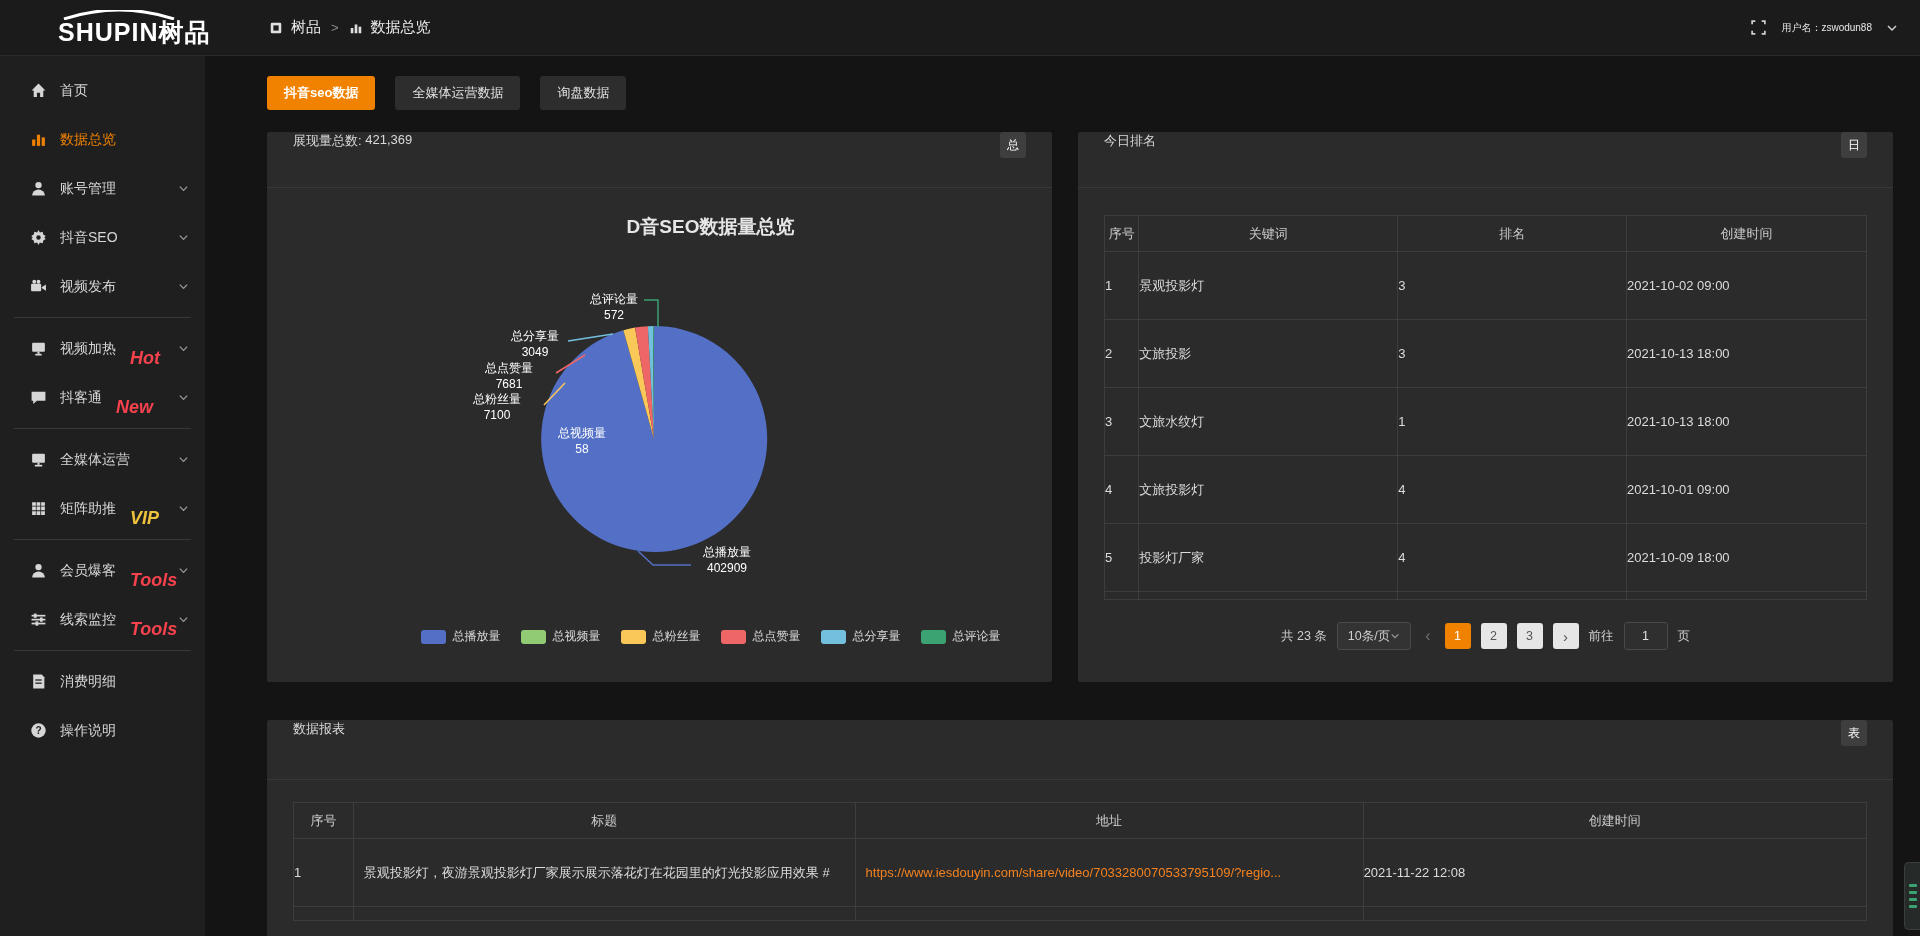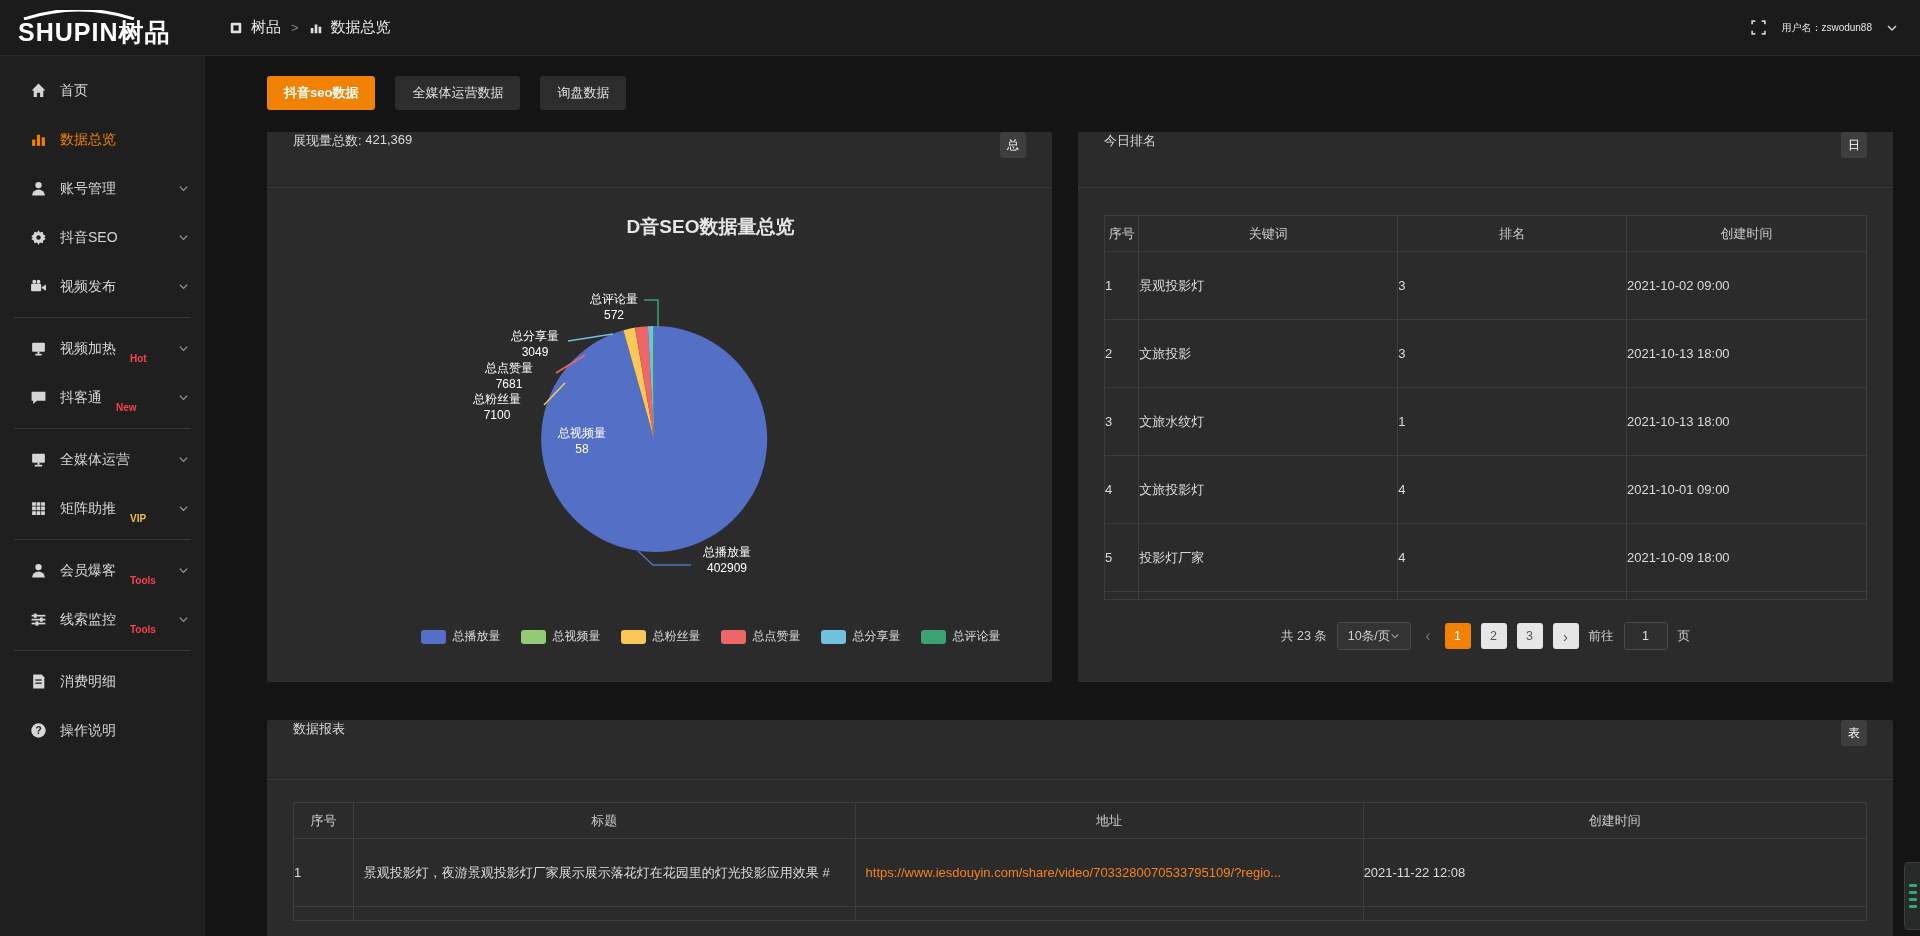--- a/index.html
+++ b/index.html
@@ -4,34 +4,34 @@
 <style>
   * { box-sizing: border-box; margin: 0; padding: 0; }
   html,body { width:1920px; height:936px; overflow:hidden; }
   body {
     background:#141414; color:#e0e0e0;
     font-family:"Liberation Sans","DejaVu Sans",sans-serif;
     position:relative; font-size:13px;
   }
   
   .topbar { height:56px; background:#1b1b1b; display:flex; align-items:center; border-bottom:1px solid #2a2a2a; }
-  .logo-box { width:205px; padding-left:18px; display:flex; flex-direction:column; }
+  .logo-box { width:205px; padding-left:18px; display:flex; flex-direction:column;margin-left:40px; }
   .logo-arc { margin-left:2px; height:10px; }
   .logo-text { color:#fff; font-weight:bold; font-size:25px; letter-spacing:1px; line-height:1; }
   .crumb { display:flex; align-items:center; gap:8px; margin-left:24px; font-size:15px; color:#ececec; }
   .crumb .sep { color:#8a8a8a; font-size:13px; margin:0 2px; }
   .crumb .c-icon { display:flex; color:#e0e0e0; }
   .top-right { margin-left:auto; display:flex; align-items:center; gap:14px; padding-right:22px; color:#e8e8e8; font-size:10px; }
   .fs-icon, .chev-icon { display:flex; color:#cfcfcf; }
   
   .sidebar { position:absolute; left:0; top:56px; bottom:0; width:205px; background:#1f1f1f; padding-top:10px; }
   .side-item { height:49px; display:flex; align-items:center; padding:0 16px 0 30px; color:#d6d6d6; font-size:14px; cursor:pointer; }
   .side-item.active { color:#f08200; }
   .s-icon { display:flex; width:17px; margin-right:13px; }
-  .s-badge { font-weight:bold; font-size:10px; margin-left:14px;margin-top:19px; }
+  .s-badge { font-style:italic; font-weight:bold; font-size:18px; margin-left:14px;margin-top:19px; }
   .s-chev { margin-left:auto; color:#9a9a9a; display:flex; }
   .side-divider { height:1px; background:#383838; margin:6px 14px; }
   
   .main { margin-left:205px; padding:20px 27px 0 62px; }
   .tabs { display:flex; gap:20px; margin-bottom:22px; }
   .tab { height:34px; padding:0 17px; display:flex; align-items:center; background:#2d2d2d; color:#e2e2e2; font-size:13px; border-radius:3px; cursor:pointer; }
   .tab.active { background:#f08200; color:#fff; font-weight:bold; }
   .row-panels { display:flex; gap:26px; }
   .panel { background:#2b2b2b; border-radius:2px; }
   .panel-hd { height:56px; display:flex; align-items:flex-start; padding:0 26px; border-bottom:1px solid #383838; font-size:13px; color:#dadada; }

